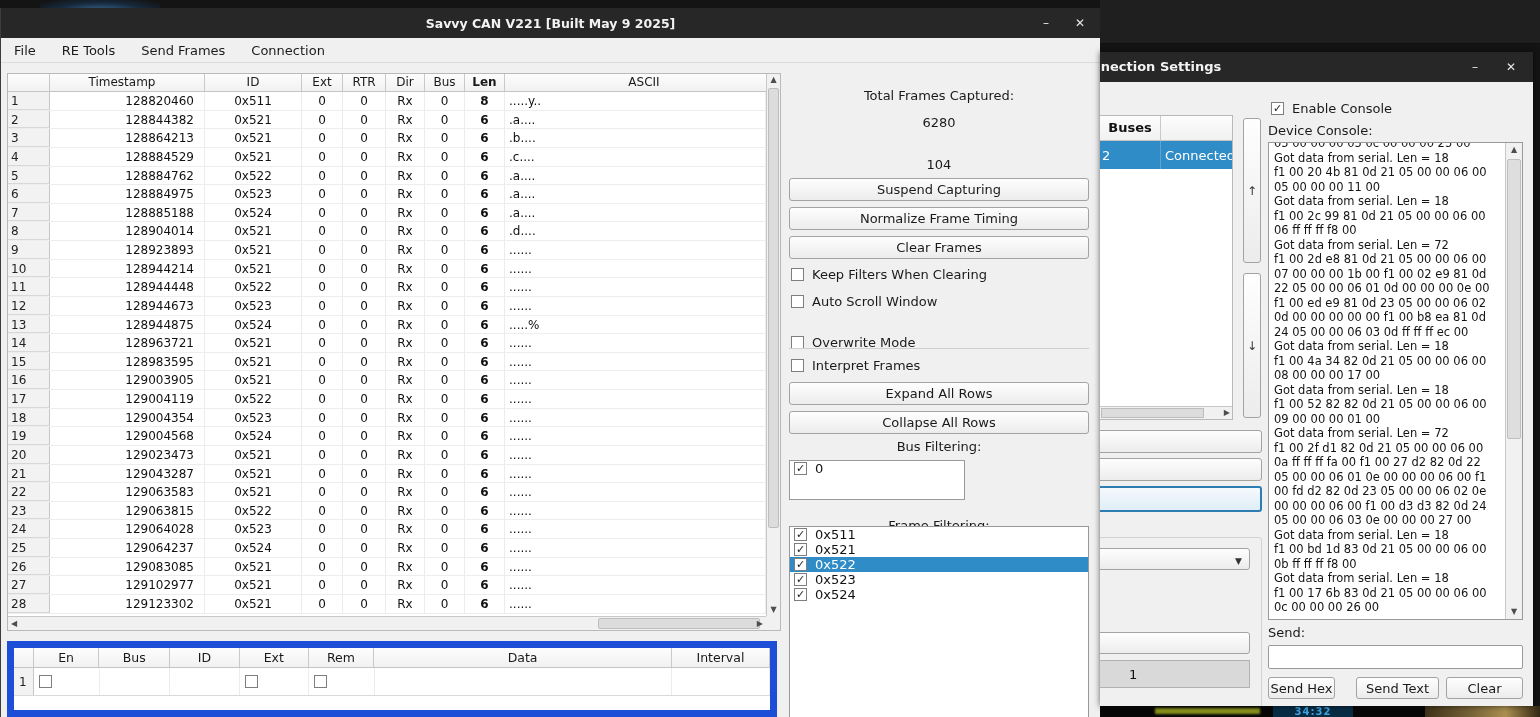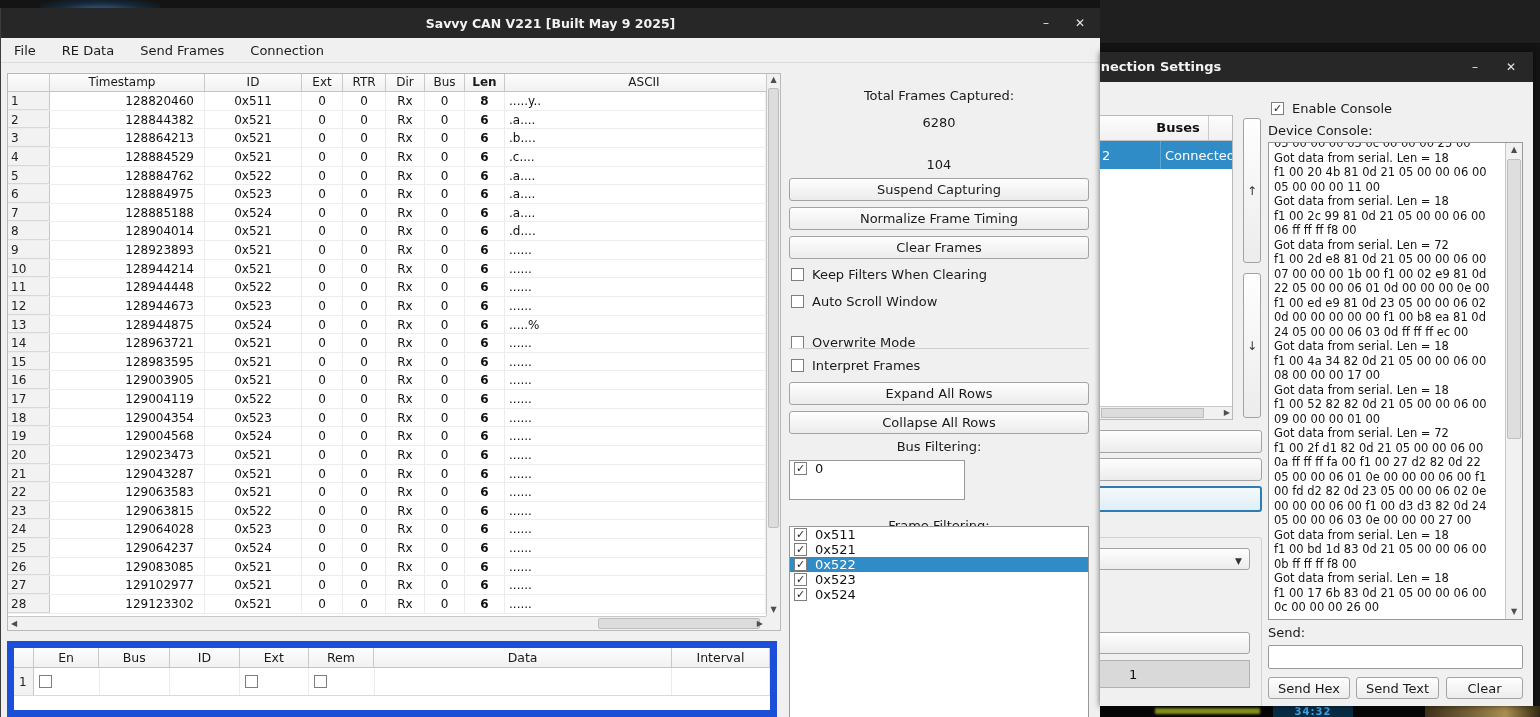--- a/index.html
+++ b/index.html
@@ -71,21 +71,21 @@
   .st-row .cell { border-right:1px solid #ececec; display:flex; align-items:center; padding-left:5px; }
   .st-row .rn { background:#f2f2f2; border-right:1px solid #c6c6c6; font-size:12px; color:#222; }
   .s0{width:20px;} .s1{width:67px;} .s2{width:72px;} .s3{width:71px;} .s4{width:70px;} .s5{width:67px;} .s6{width:303px;} .s7{width:100px;border-right:none;}
 
   
   .conn-window { position:absolute; left:1100px; top:52px; width:433px; height:654px; background:#f0f0f0; overflow:hidden; box-shadow:0 0 6px rgba(0,0,0,.6); }
   .conn-title { position:absolute; left:0; top:0; width:100%; height:30px; background:#272727; overflow:hidden; }
   .conn-title .title { position:absolute; left:-27px; top:7px; color:#f2f2f2; font-size:13px; font-weight:600; white-space:nowrap; }
 
   .buses-table { position:absolute; left:0; top:63px; width:133px; height:305px; background:#fff; border:1px solid #b9b9b9; border-left:none; }
-  .bt-header { display:flex; height:25px; background:linear-gradient(#fdfdfd,#f1f1f1); border-bottom:1px solid #c4c4c4;padding-left:48px; }
+  .bt-header { display:flex; height:25px; background:linear-gradient(#fdfdfd,#f1f1f1); border-bottom:1px solid #c4c4c4; }
   .bt-header .hc { font-size:13px; font-weight:bold; color:#111; line-height:24px; text-align:center; border-right:1px solid #c9c9c9; }
   .bt-row { display:flex; height:28px; background:#308cc6; color:#fff; font-size:13px; }
   .bt-row .cell { display:flex; align-items:center; overflow:hidden; }
   .bt-hscroll { position:absolute; left:0; bottom:0; width:100%; height:13px; background:#f1f1f1; border-top:1px solid #c8c8c8; }
   .bt-hscroll .thumb { position:absolute; left:1px; top:1px; bottom:1px; width:103px; background:#dcdcdc; border:1px solid #bdbdbd; }
   .bt-hscroll .a-r { position:absolute; right:2px; top:2px; }
 
   .tall-btn { position:absolute; left:143px; width:18px; font-size:12px; color:#333; }
   .group-frame { position:absolute; left:-12px; top:485px; width:174px; height:212px; border:1px solid #d2d2d2; border-radius:3px; }
   .clipped-btn { position:absolute; left:-12px; width:174px; }
@@ -116,21 +116,21 @@
 </div>
 
 <div class="main-window">
   <div class="titlebar">
     <div class="title">Savvy CAN V221 [Built May  9 2025]</div>
     <div class="win-btn" style="right:44px;">–</div>
     <div class="win-btn" style="right:10px;">✕</div>
   </div>
   <div class="menubar">
       <div class="menu-item">File</div>
-      <div class="menu-item">RE Data</div>
+      <div class="menu-item">RE Tools</div>
       <div class="menu-item">Send Frames</div>
       <div class="menu-item">Connection</div>
     </div>
 
   <div class="frames-table">
     <div class="ft-header">
         <div class="hc c0"></div>
         <div class="hc c1">Timestamp</div>
         <div class="hc c2">ID</div>
         <div class="hc c3">Ext</div>
@@ -627,16 +627,16 @@
         <div>0c 00 00 00 26 00</div>
       </div>
     <div class="console-vscroll">
       <div class="arrow a-up">▲</div>
       <div class="thumb"></div>
       <div class="arrow a-dn">▼</div>
     </div>
   </div>
   <div class="conn-label" style="left:168px; top:573px;">Send:</div>
   <div class="send-input"></div>
-  <div class="btn conn-send-btn" style="left:168px; width:82px;">Send Hex</div>
+  <div class="btn conn-send-btn" style="left:168px; width:67px;">Send Hex</div>
   <div class="btn conn-send-btn" style="left:256px; width:83px;">Send Text</div>
   <div class="btn conn-send-btn" style="left:346px; width:77px;">Clear</div>
 </div>
 
 </body></html>

